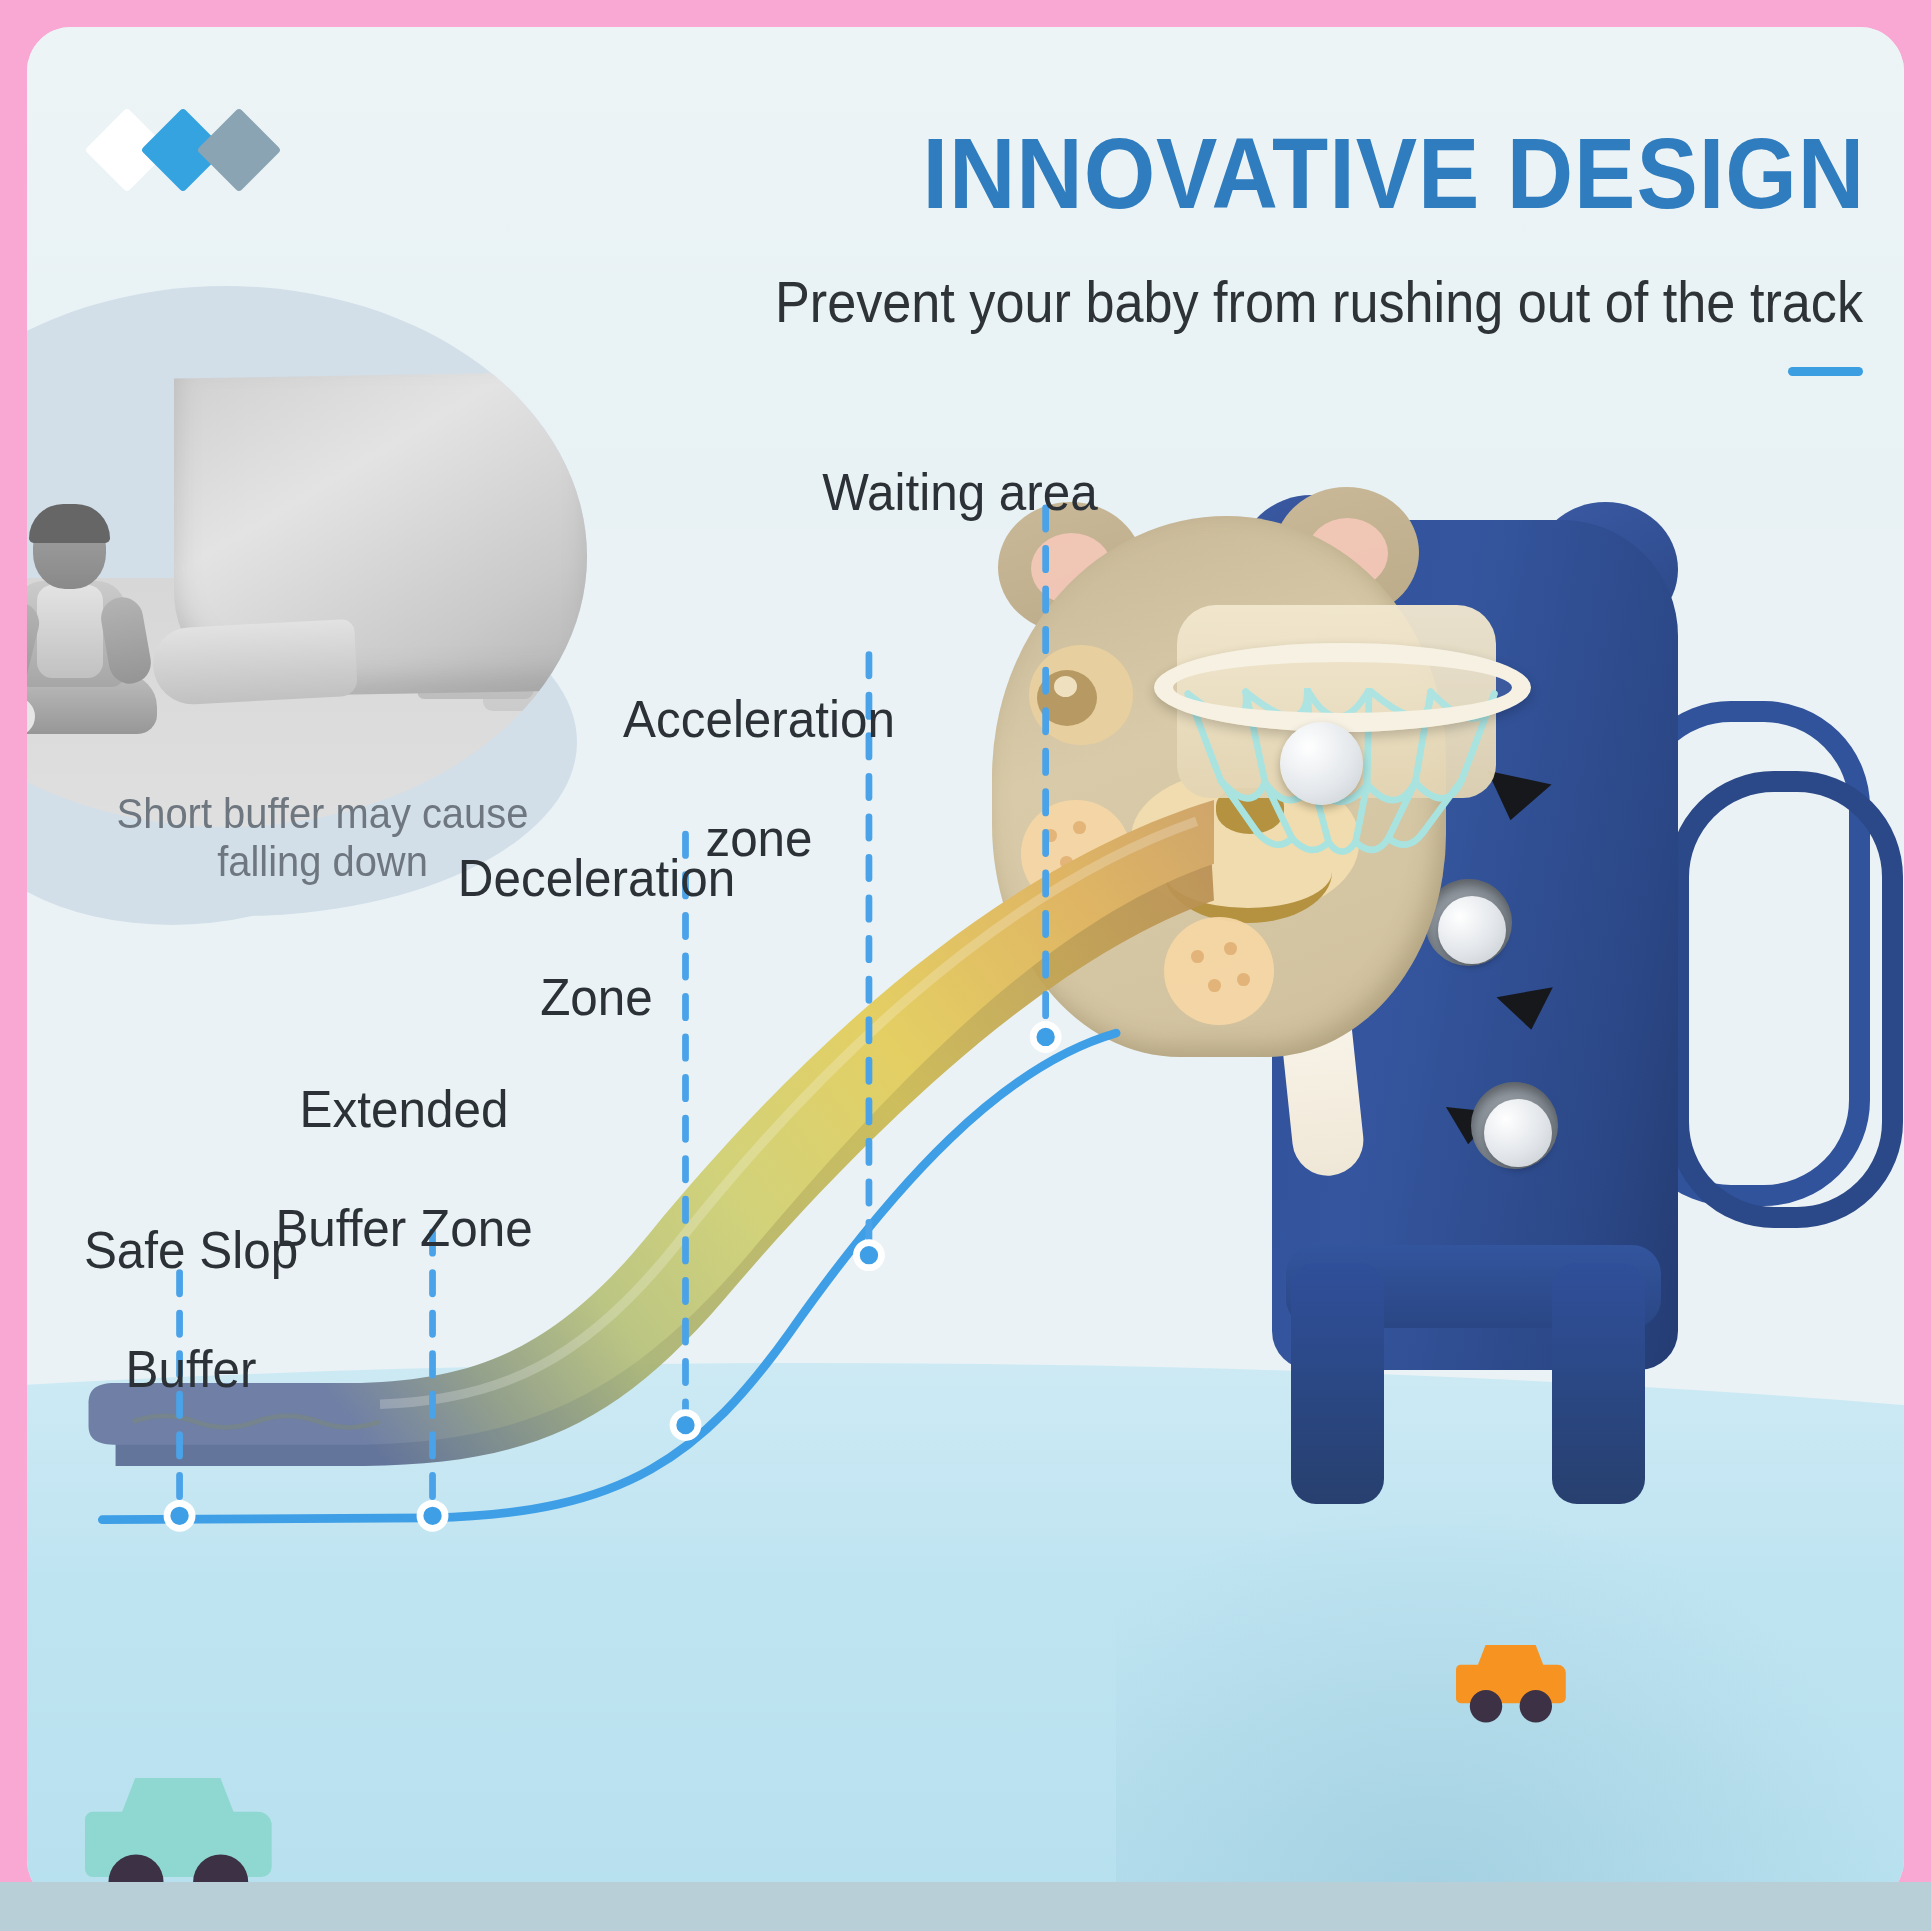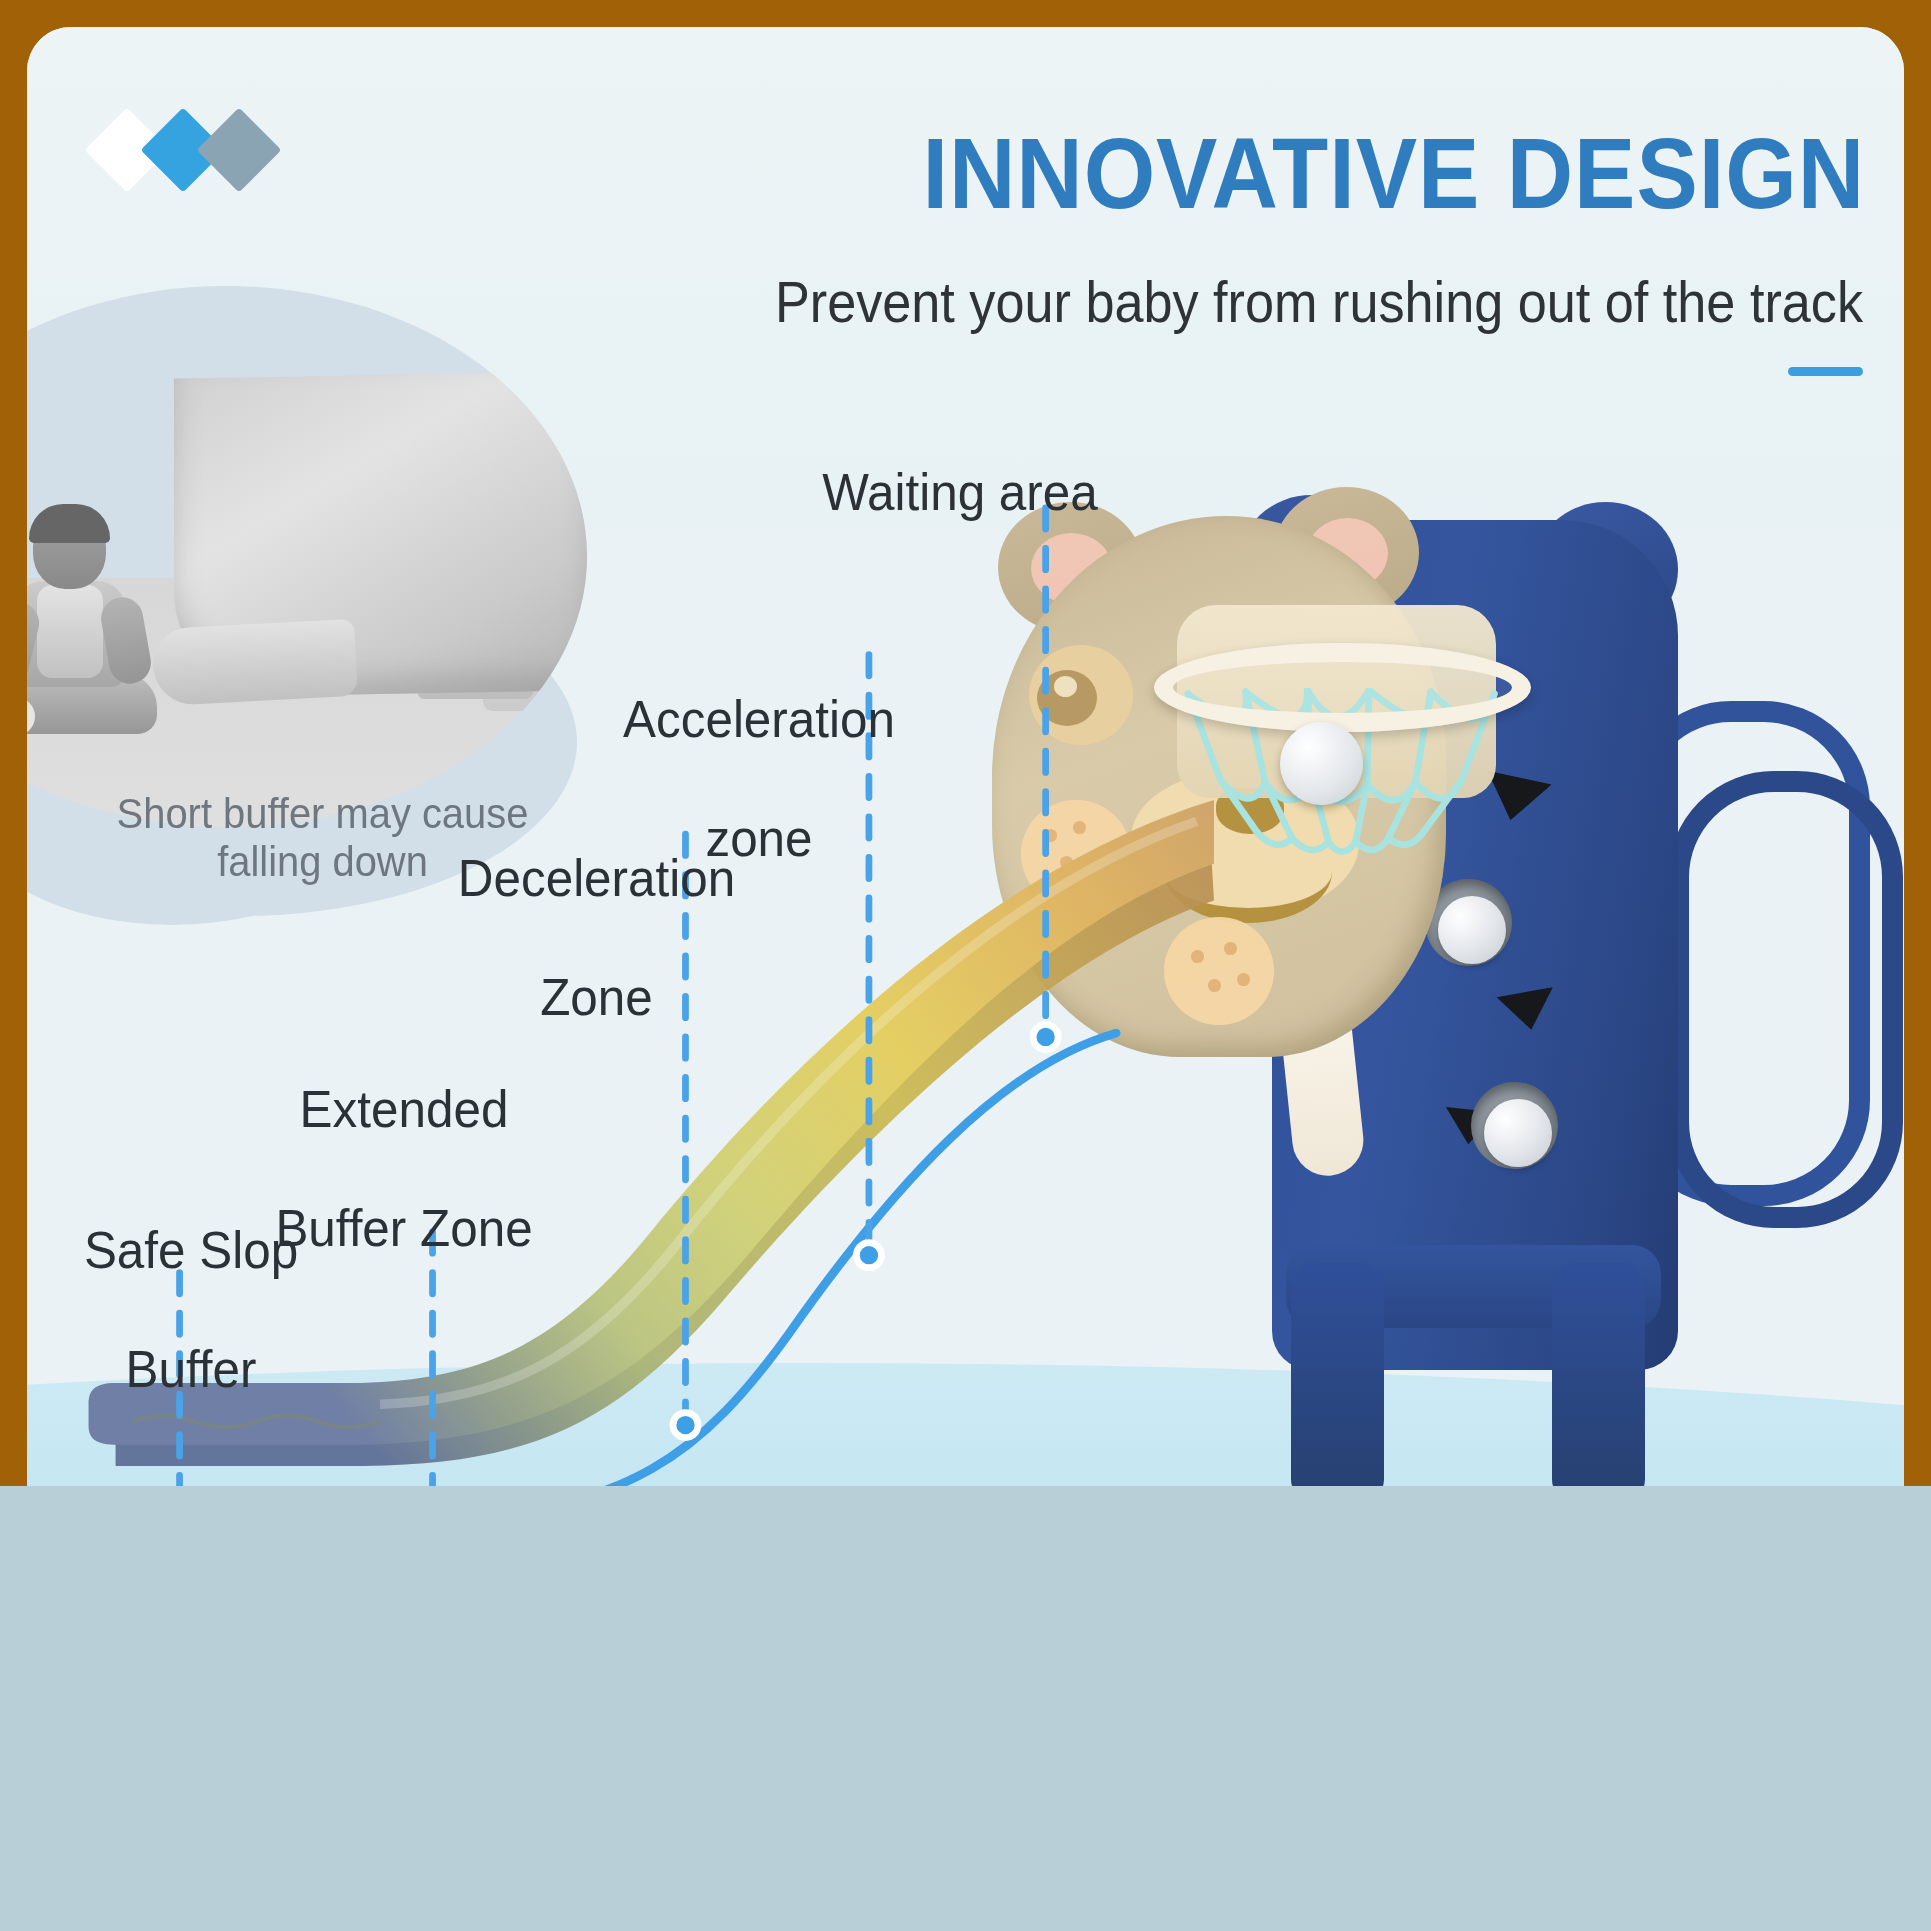--- a/index.html
+++ b/index.html
@@ -4,22 +4,22 @@
 <style>
   html,body{margin:0;padding:0;}
   body{
     width:1931px;height:1931px;
     background:#b9cfd8;
     font-family:"Liberation Sans", sans-serif;
     overflow:hidden;
   }
   #stage{
     position:relative;
-    width:1931px;height:1486px;
-    background:#a16207;
+    width:1931px;height:1882px;
+    background:#f9a8d4;
     overflow:hidden;
   }
   
   #frame{
     position:absolute;
     left:27px;top:27px;
     width:1877px;height:1877px;
     border-radius:44px;
     background:#eaf2f5;
     overflow:hidden;

